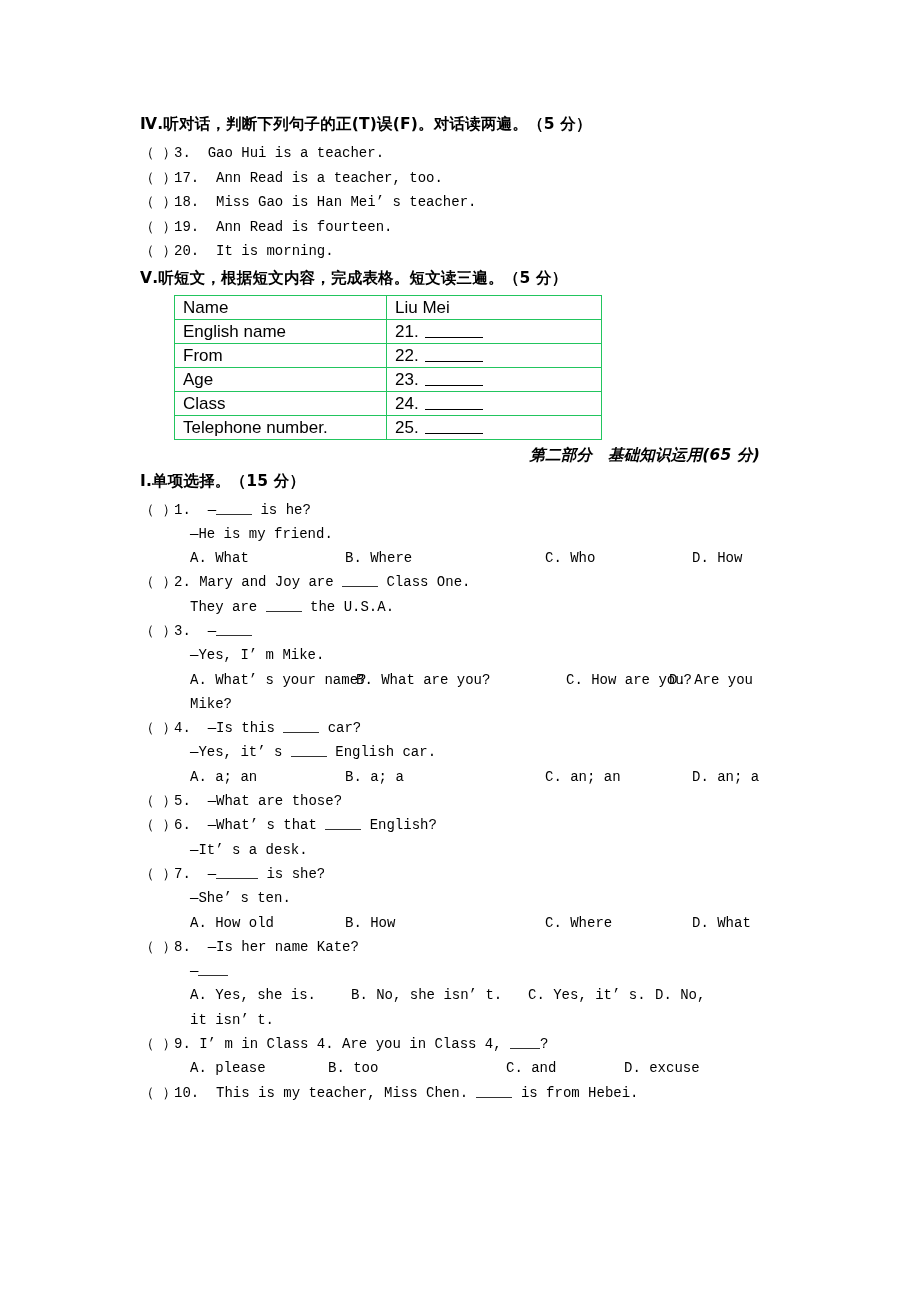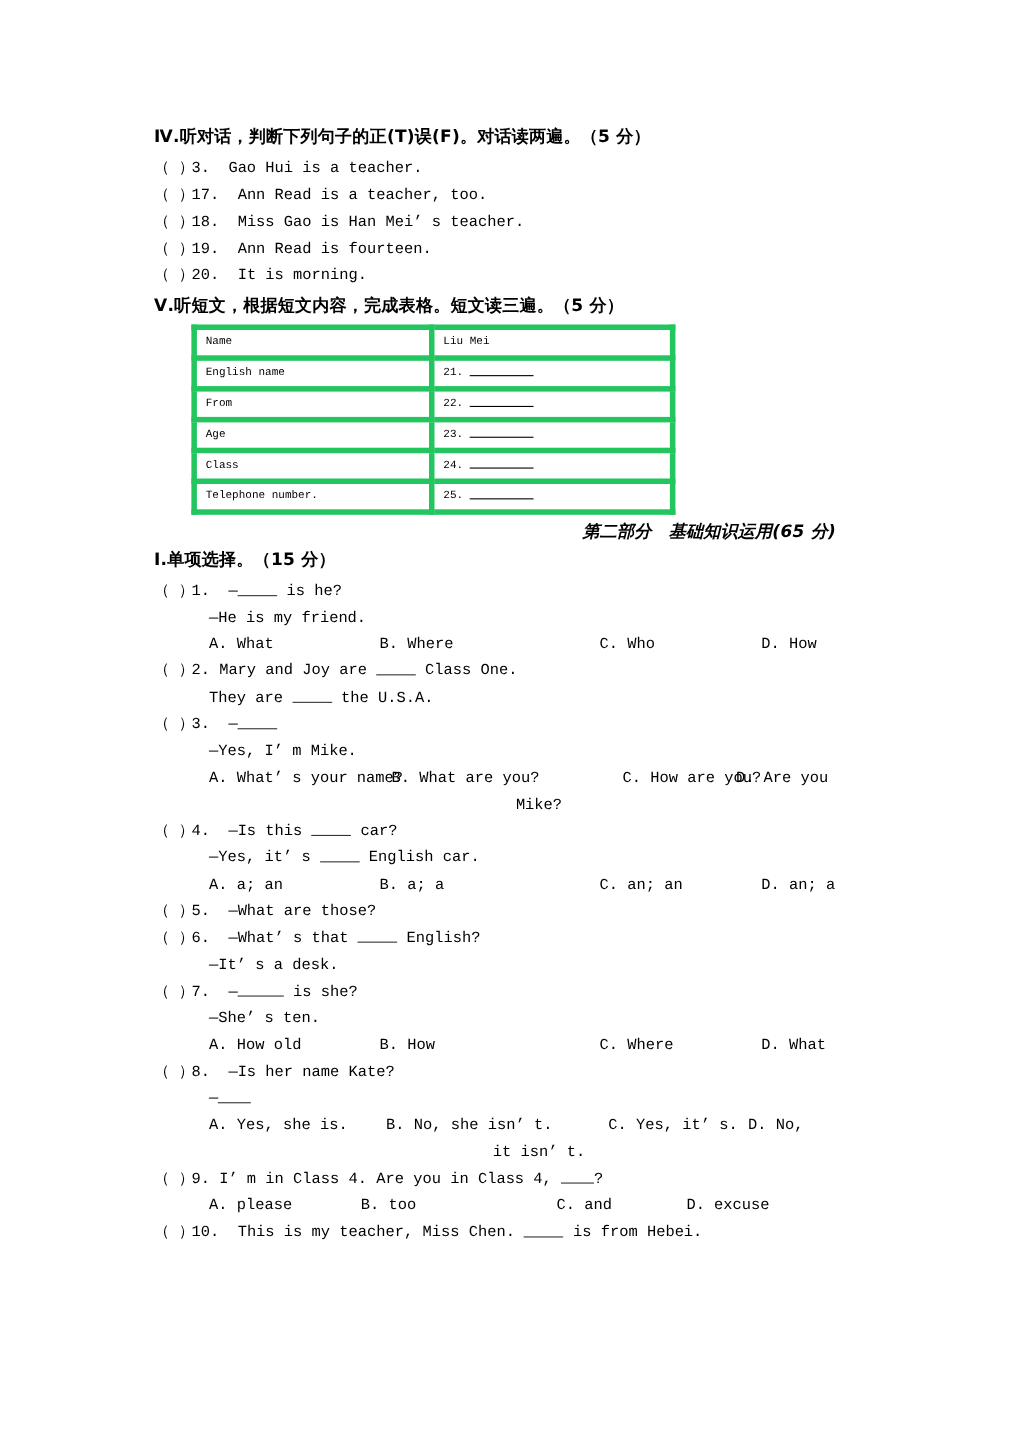--- a/index.html
+++ b/index.html
@@ -55,25 +55,25 @@
   .qnum  { display: inline-block; }
 
   
   .tbl-wrap { margin: 4px 0 0 34px; }
   table.info {
     border-collapse: collapse;
     width: 409px;
     table-layout: fixed;
   }
   table.info td {
-    border: 5px solid #22c55e;
+    border: 1px solid #22c55e;
     height: 23px;
     padding: 0 0 0 8px;
-    font-family: Liberation Mono, monospace;
-    font-size: 10px;
+    font-family: Liberation Sans, sans-serif;
+    font-size: 17px;
     line-height: 23px;
     vertical-align: middle;
   }
   table.info td.k { width: 203px; }
   table.info td.v { width: 206px; }
   .blank-s {
     display: inline-block;
     border-bottom: 1px solid #000;
     width: 58px;
     height: 11px;
@@ -92,21 +92,21 @@
 
   
   .mc { margin: 0; padding: 0; }
   .q {
     font-family: "Liberation Mono", "DejaVu Sans Mono", monospace;
     font-size: 14px;
     line-height: 24.3px;
   }
   .q .stem   { white-space: nowrap; }
   .q .cont   { white-space: nowrap; padding-left: 50px; }
-  .q .wrapln { white-space: nowrap; padding-left: 50px; text-align: center; }
+  .q .wrapln { white-space: nowrap; padding-left: 50px; }
   .opts {
     white-space: nowrap;
     padding-left: 50px;
     position: relative;
   }
   .opts span.op { display: inline-block; }
   .opts .o1 { width: 155px; }
   .opts .o2 { width: 200px; }
   .opts .o3 { width: 147px; }
   .opts .o4 { width: auto; }
@@ -115,21 +115,21 @@
   .opts.v2 .o1 { width: 165px; }
   .opts.v2 .o2 { width: 169px; }
   .opts.v2 .o3 { width: 108px; }
 
   .opts.v3 .o1 { width: 166px; }
   .opts.v3 .o2 { width: 210px; }
   .opts.v3 .o3 { width: 103px; }
 
   .opts.v8 .o1 { width: 161px; }
   .opts.v8 .o2 { width: 177px; }
-  .opts.v8 .o3 { width: 127px; margin-left: 25px; }
+  .opts.v8 .o3 { width: 127px; }
 
   .opts.v9 .o1 { width: 138px; }
   .opts.v9 .o2 { width: 178px; }
   .opts.v9 .o3 { width: 118px; }
 
   .blank-i {
     display: inline-block;
     border-bottom: 1px solid #333;
     width: 36px;
     height: 10px;

